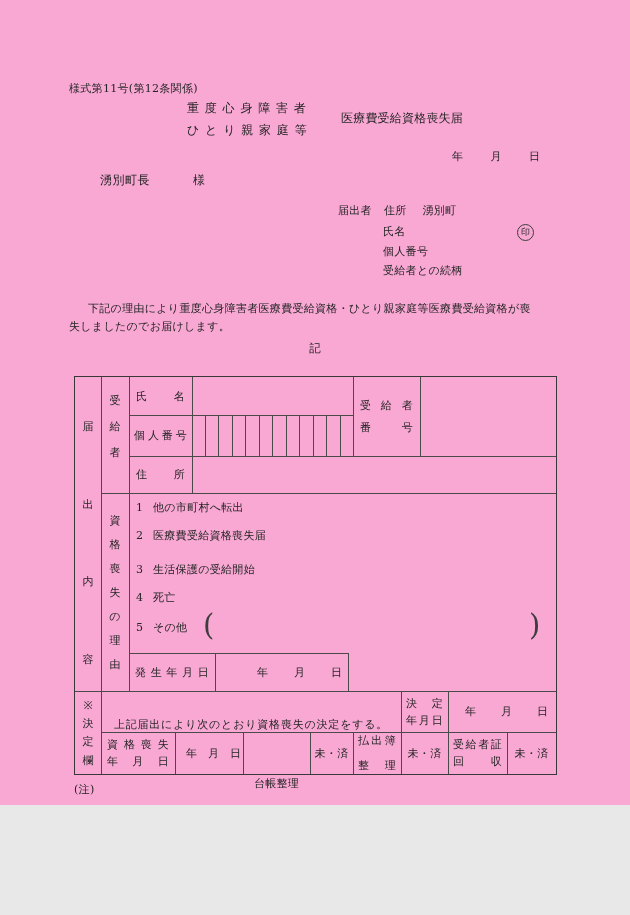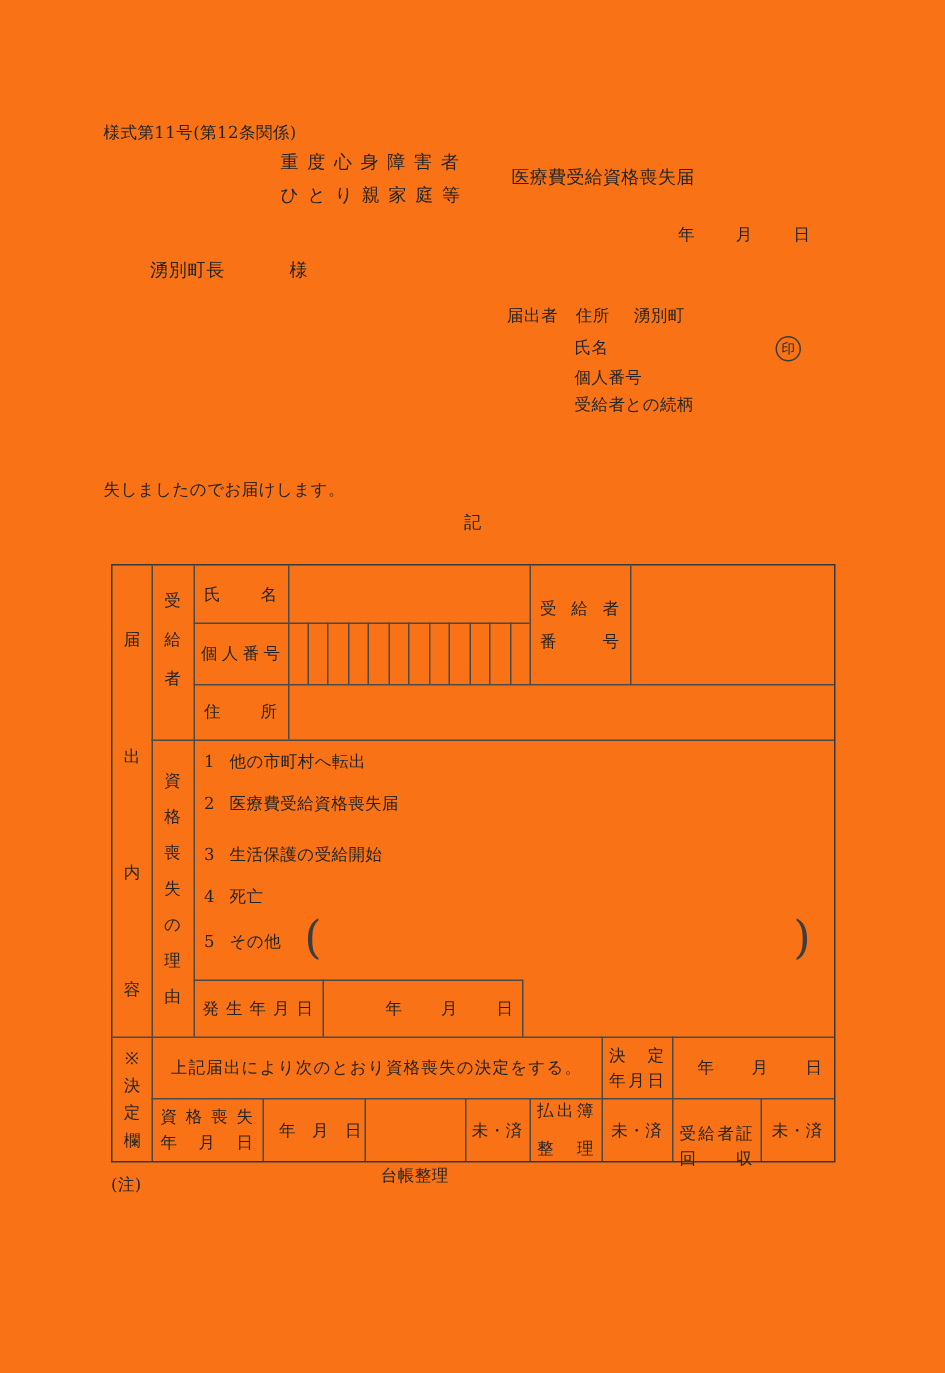--- a/index.html
+++ b/index.html
@@ -1,18 +1,18 @@
 <!DOCTYPE html>
 <html><head>
 <meta charset="utf-8">
 <style>
   html,body{margin:0;padding:0;}
   body{background:#e8e8e8;}
   #page{
-    position:relative;width:630px;height:915px;background:#f97316;
+    position:relative;width:630px;height:805px;background:#f9a8d4;
     font-family:"DejaVu Serif","Liberation Serif",serif;
     color:#242424;overflow:hidden;
   }
   .abs{position:absolute;}
   .t11{font-size:11px;letter-spacing:.3px;line-height:1.2;}
   .t12{font-size:12px;line-height:1.2;}
   
   .hl{position:absolute;height:1px;background:#4a4a4a;}
   .vl{position:absolute;width:1px;background:#4a4a4a;}
   
@@ -53,22 +53,23 @@
   <div class="abs t12" style="left:193px;top:173px;">様</div>
 
   <div class="abs t11" style="left:338px;top:204px;display:flex;">
     <span>届出者</span>
     <span style="margin-left:12px;">住所</span>
     <span style="margin-left:16px;">湧別町</span>
   </div>
   <div class="abs t11" style="left:383px;top:225px;">氏名</div>
   <div class="abs" style="left:517px;top:224px;width:15px;height:15px;border:1px solid #3d3d3d;border-radius:50%;display:flex;align-items:center;justify-content:center;font-size:9px;">印</div>
   <div class="abs t11" style="left:383px;top:245px;">個人番号</div>
-  <div class="abs t11" style="left:383px;top:264px;font-family:Liberation Serif, serif;">受給者との続柄</div>
-
+  <div class="abs t11" style="left:383px;top:264px;">受給者との続柄</div>
+
+  <div class="abs t11" style="left:88px;top:302px;white-space:nowrap;">下記の理由により重度心身障害者医療費受給資格・ひとり親家庭等医療費受給資格が喪</div>
   <div class="abs t11" style="left:69px;top:320px;white-space:nowrap;">失しましたのでお届けします。</div>
   <div class="abs" style="left:0;top:341px;width:630px;text-align:center;font-size:11.5px;">記</div>
 
   <div class="abs" style="left:74px;top:376px;width:481px;height:397px;border:1.5px solid #383838;">
 
     <div class="hl" style="left:54px;top:38px;width:224px;"></div>
     <div class="hl" style="left:54px;top:79px;width:427px;"></div>
     <div class="hl" style="left:26px;top:116px;width:455px;"></div>
     <div class="hl" style="left:54px;top:276px;width:219px;"></div>
     <div class="hl" style="left:0;top:314px;width:481px;"></div>
@@ -177,21 +178,21 @@
 
     <div class="cell" style="left:54px;top:276px;width:86px;height:38px;padding:12px 6px;box-sizing:border-box;">
       <span class="jt">発生年月日</span>
     </div>
     <div class="ymd abs" style="left:140px;top:276px;width:133px;height:38px;justify-content:flex-end;gap:26px;padding-right:6px;box-sizing:border-box;">
       <span>年</span>
       <span>月</span>
       <span>日</span>
     </div>
 
-    <div class="cell" style="left:26px;top:314px;width:300px;height:41px;letter-spacing:.8px;">
+    <div class="cell" style="left:26px;top:314px;width:300px;height:41px;letter-spacing:.8px;align-items:flex-end;">
       <span>上記届出により次のとおり資格喪失の決定をする。</span>
     </div>
     <div class="cell col2" style="left:326px;top:314px;width:47px;height:41px;padding:0 5px;gap:2px;box-sizing:border-box;">
       <span class="jt">決定</span>
       <span class="jt">年月日</span>
     </div>
     <div class="ymd abs" style="left:373px;top:314px;width:108px;height:41px;justify-content:flex-end;gap:25px;padding-right:8px;box-sizing:border-box;">
       <span>年</span>
       <span>月</span>
       <span>日</span>
@@ -212,21 +213,21 @@
     <div class="cell" style="left:235px;top:355px;width:43px;height:42px;">
       <span>未・済</span>
     </div>
     <div class="cell col2" style="left:278px;top:355px;width:48px;height:42px;padding:0 5px;gap:10px;box-sizing:border-box;">
       <span class="jt">払出簿</span>
       <span class="jt">整理</span>
     </div>
     <div class="cell" style="left:326px;top:355px;width:47px;height:42px;">
       <span>未・済</span>
     </div>
-    <div class="cell col2" style="left:373px;top:355px;width:59px;height:42px;padding:0 5px;gap:2px;box-sizing:border-box;margin-top:11px;">
+    <div class="cell col2" style="left:373px;top:355px;width:59px;height:42px;padding:0 5px;gap:2px;box-sizing:border-box;">
       <span class="jt">受給者証</span>
       <span class="jt">回収</span>
     </div>
     <div class="cell" style="left:432px;top:355px;width:49px;height:42px;">
       <span>未・済</span>
     </div>
   </div>
 
   <div class="abs t11" style="left:74px;top:783px;display:flex;">
     <span>(注)</span>

